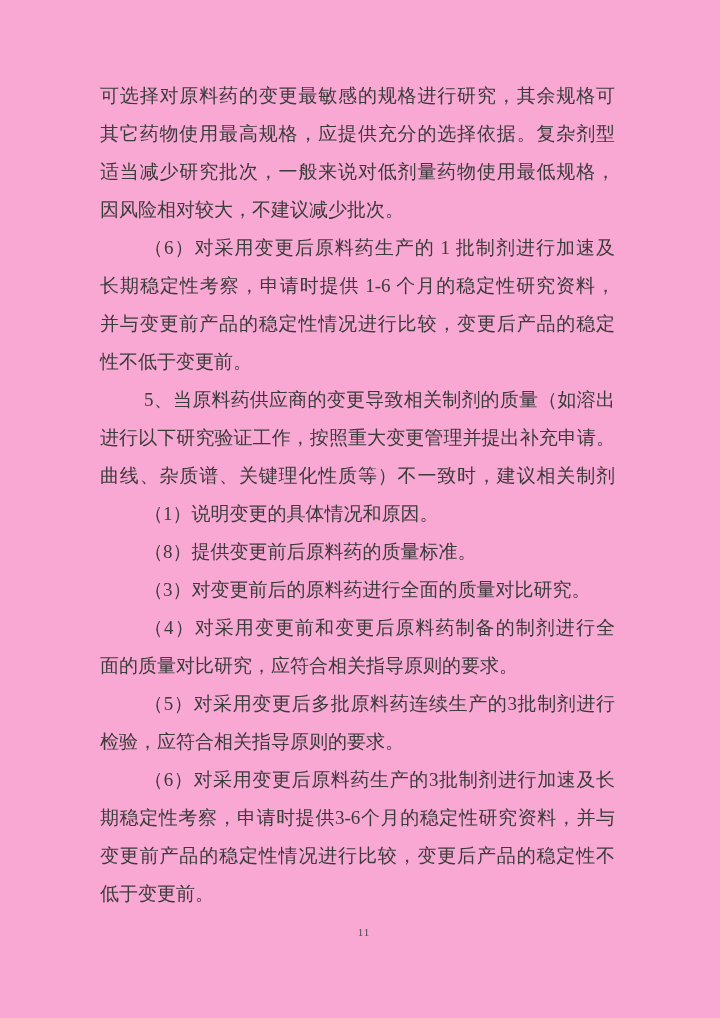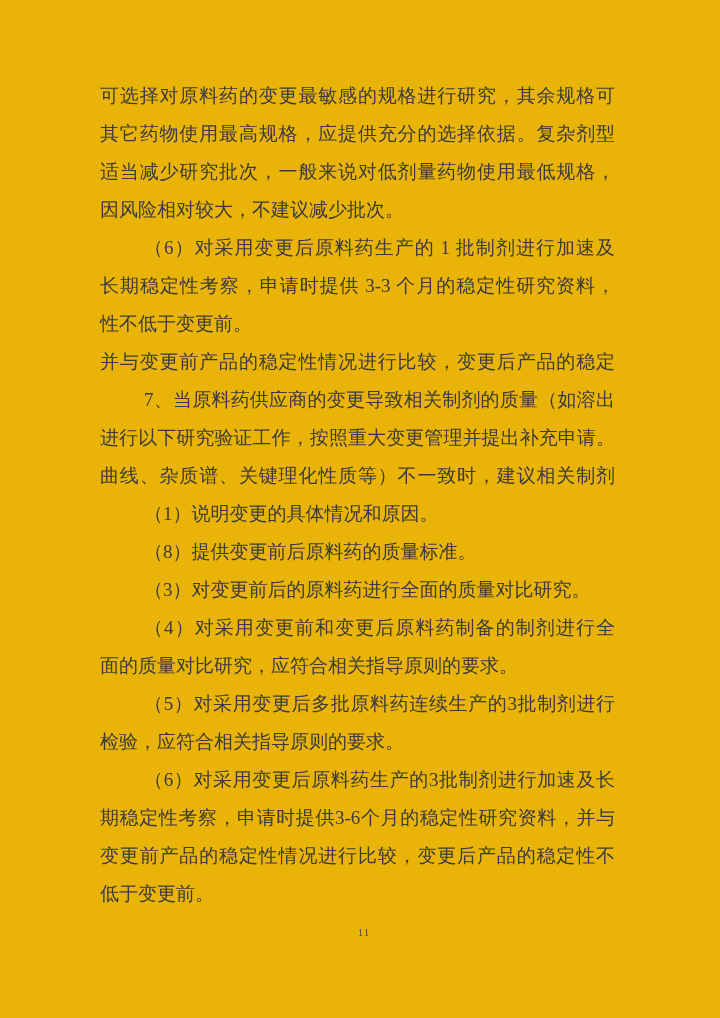--- a/index.html
+++ b/index.html
@@ -4,21 +4,21 @@
 <style>
   html, body {
     margin: 0;
     padding: 0;
     background: #ffffff;
   }
   .page {
     position: relative;
     width: 720px;
     height: 1018px;
-    background: #eab308;
+    background: #f9a8d4;
     overflow: hidden;
     font-family: "Liberation Serif", "DejaVu Serif", serif;
   }
   .content {
     position: absolute;
     left: 100px;
     top: 77px;
     width: 515px;
     color: #3b3b3b;
     font-size: 19px;
@@ -50,24 +50,24 @@
 </head>
 <body>
 
 <div class="page">
   <div class="content">
       <div class="line full">可选择对原料药的变更最敏感的规格进行研究，其余规格可</div>
       <div class="line full">其它药物使用最高规格，应提供充分的选择依据。复杂剂型</div>
       <div class="line full">适当减少研究批次，一般来说对低剂量药物使用最低规格，</div>
       <div class="line">因风险相对较大，不建议减少批次。</div>
       <div class="line full indent">（6）对采用变更后原料药生产的 1 批制剂进行加速及</div>
-      <div class="line full">长期稳定性考察，申请时提供 3-3 个月的稳定性研究资料，</div>
+      <div class="line full">长期稳定性考察，申请时提供 1-6 个月的稳定性研究资料，</div>
+      <div class="line full">并与变更前产品的稳定性情况进行比较，变更后产品的稳定</div>
       <div class="line">性不低于变更前。</div>
-      <div class="line full">并与变更前产品的稳定性情况进行比较，变更后产品的稳定</div>
-      <div class="line full indent">7、当原料药供应商的变更导致相关制剂的质量（如溶出</div>
+      <div class="line full indent">5、当原料药供应商的变更导致相关制剂的质量（如溶出</div>
       <div class="line full">进行以下研究验证工作，按照重大变更管理并提出补充申请。</div>
       <div class="line full">曲线、杂质谱、关键理化性质等）不一致时，建议相关制剂</div>
       <div class="line indent">（1）说明变更的具体情况和原因。</div>
       <div class="line indent">（8）提供变更前后原料药的质量标准。</div>
       <div class="line indent">（3）对变更前后的原料药进行全面的质量对比研究。</div>
       <div class="line full indent">（4）对采用变更前和变更后原料药制备的制剂进行全</div>
       <div class="line">面的质量对比研究，应符合相关指导原则的要求。</div>
       <div class="line full indent">（5）对采用变更后多批原料药连续生产的3批制剂进行</div>
       <div class="line">检验，应符合相关指导原则的要求。</div>
       <div class="line full indent">（6）对采用变更后原料药生产的3批制剂进行加速及长</div>

